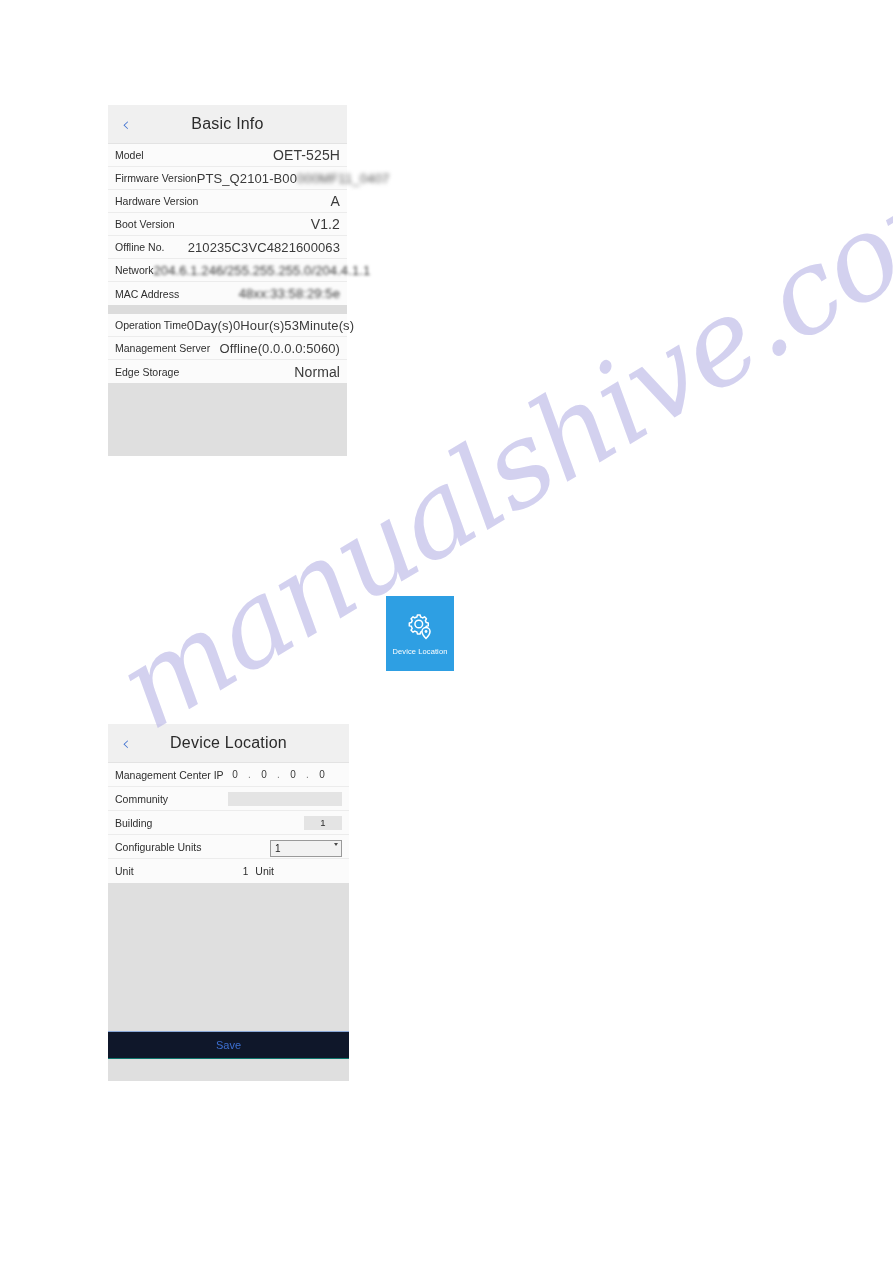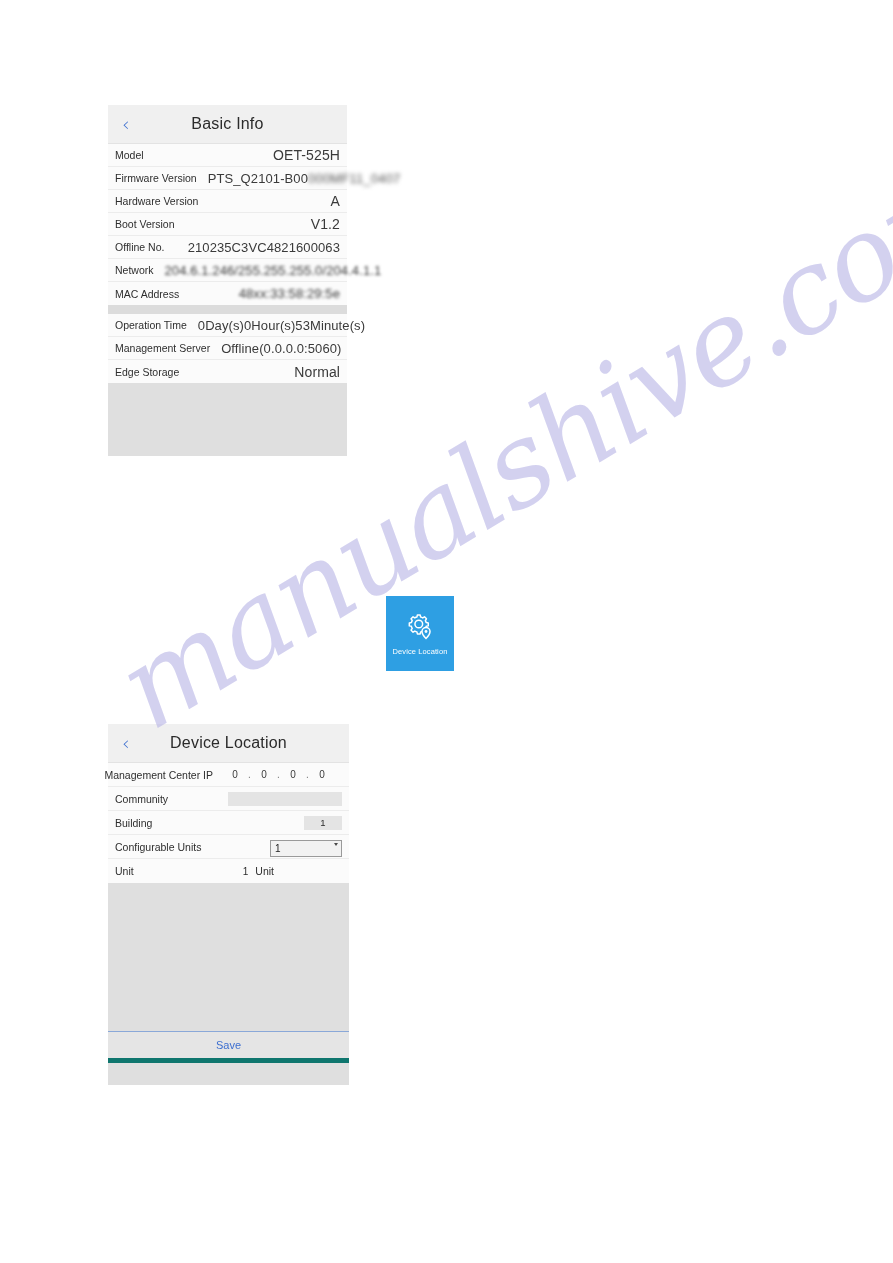--- a/index.html
+++ b/index.html
@@ -69,21 +69,20 @@
   
   .rows{background:#fbfbfb;}
   .row{
     height:23px;
     display:flex;
     align-items:center;
     padding:0 7px;
     border-bottom:1px solid #ececec;
     background:#fbfbfb;
     box-sizing:border-box;
-    gap:11px;
   }
   .row:last-child{border-bottom:none;}
   .row .lbl{
     font-size:10.5px;
     color:#2e2e2e;
     white-space:nowrap;
   }
   .row .val{
     margin-left:auto;
     font-size:13px;
@@ -223,23 +222,23 @@
   }
   .unit-inline .uval{
     font-size:10px;color:#2b2b2b;
   }
   .unit-inline .usuffix{
     font-size:10.5px;color:#2e2e2e;
   }
 
   .save-bar{
     height:26px;
-    background:#e5e5e5;
+    background:#0f172a;
     border-top:1px solid #8aa8d8;
-    border-bottom:5px solid #0f766e;
+    border-bottom:1px solid #0f766e;
     display:flex;
     align-items:center;
     justify-content:center;
   }
   .save-bar .save-label{
     font-size:11px;
     color:#3d6fd0;
   }
   .bottom-strip{
     height:22px;

